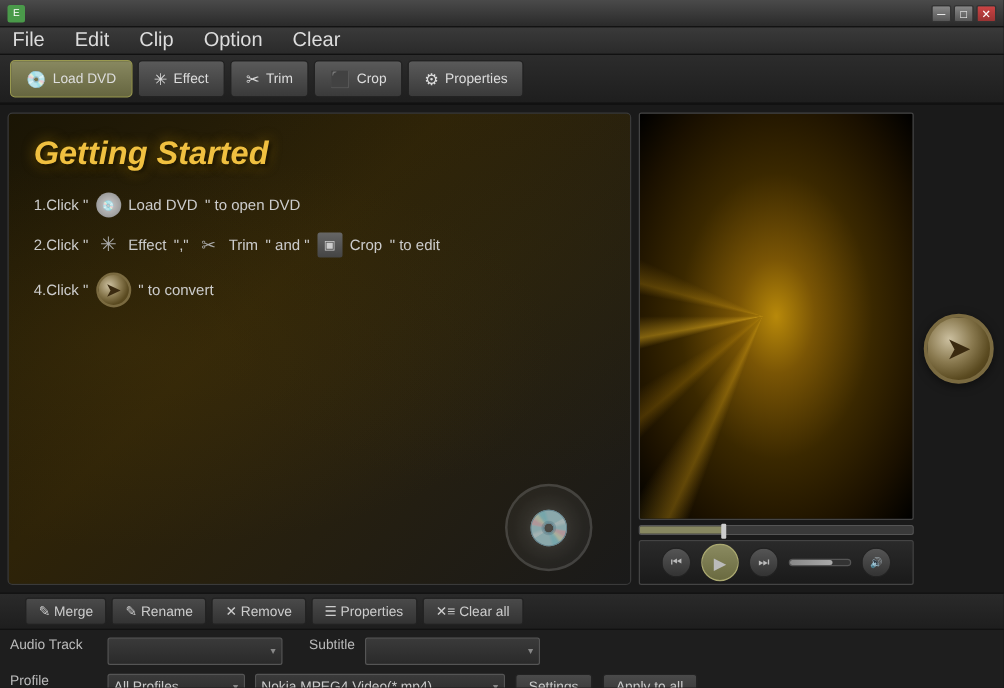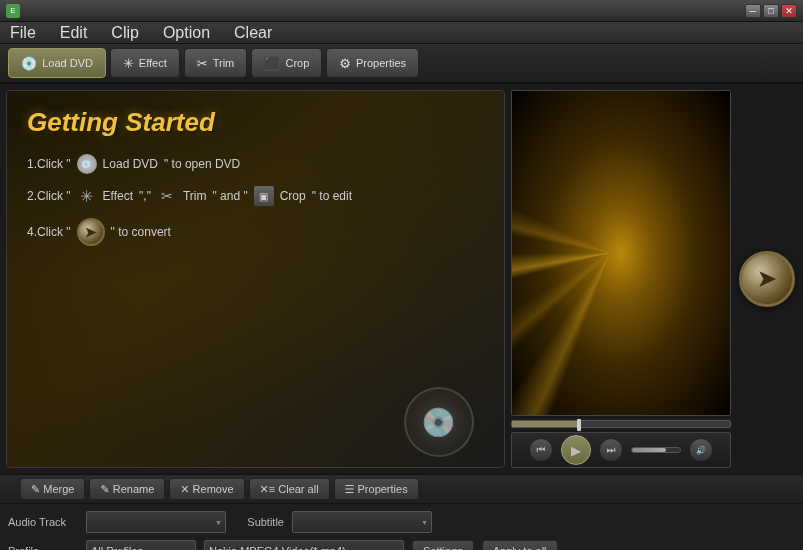--- a/index.html
+++ b/index.html
@@ -329,21 +329,21 @@
     
     .settings-area {
       background: #1e1e1e;
       padding: 6px 8px;
       display: flex;
       flex-direction: column;
       gap: 5px;
     }
     .settings-row {
       display: flex;
-      align-items: center;
+      align-items: flex-start;
       gap: 8px;
       height: 24px;
     }
     .settings-label {
       color: #bbb;
       font-size: 11px;
       width: 70px;
       flex-shrink: 0;
     }
     .select-wrapper {
@@ -489,22 +489,22 @@
     <div class="convert-btn">
       <span class="convert-arrow">➤</span>
     </div>
   </div>
 </div>
 
 <div class="action-bar">
   <button class="action-btn">✎ Merge</button>
   <button class="action-btn">✎ Rename</button>
   <button class="action-btn">✕ Remove</button>
+  <button class="action-btn">☰ Properties</button>
   <button class="action-btn">✕≡ Clear all</button>
-  <button class="action-btn">☰ Properties</button>
 </div>
 
 <div class="settings-area">
 
   <div class="settings-row">
     <span class="settings-label">Audio Track</span>
     <div class="select-wrapper">
       <select style="width:140px;">
         <option value=""></option>
       </select>

